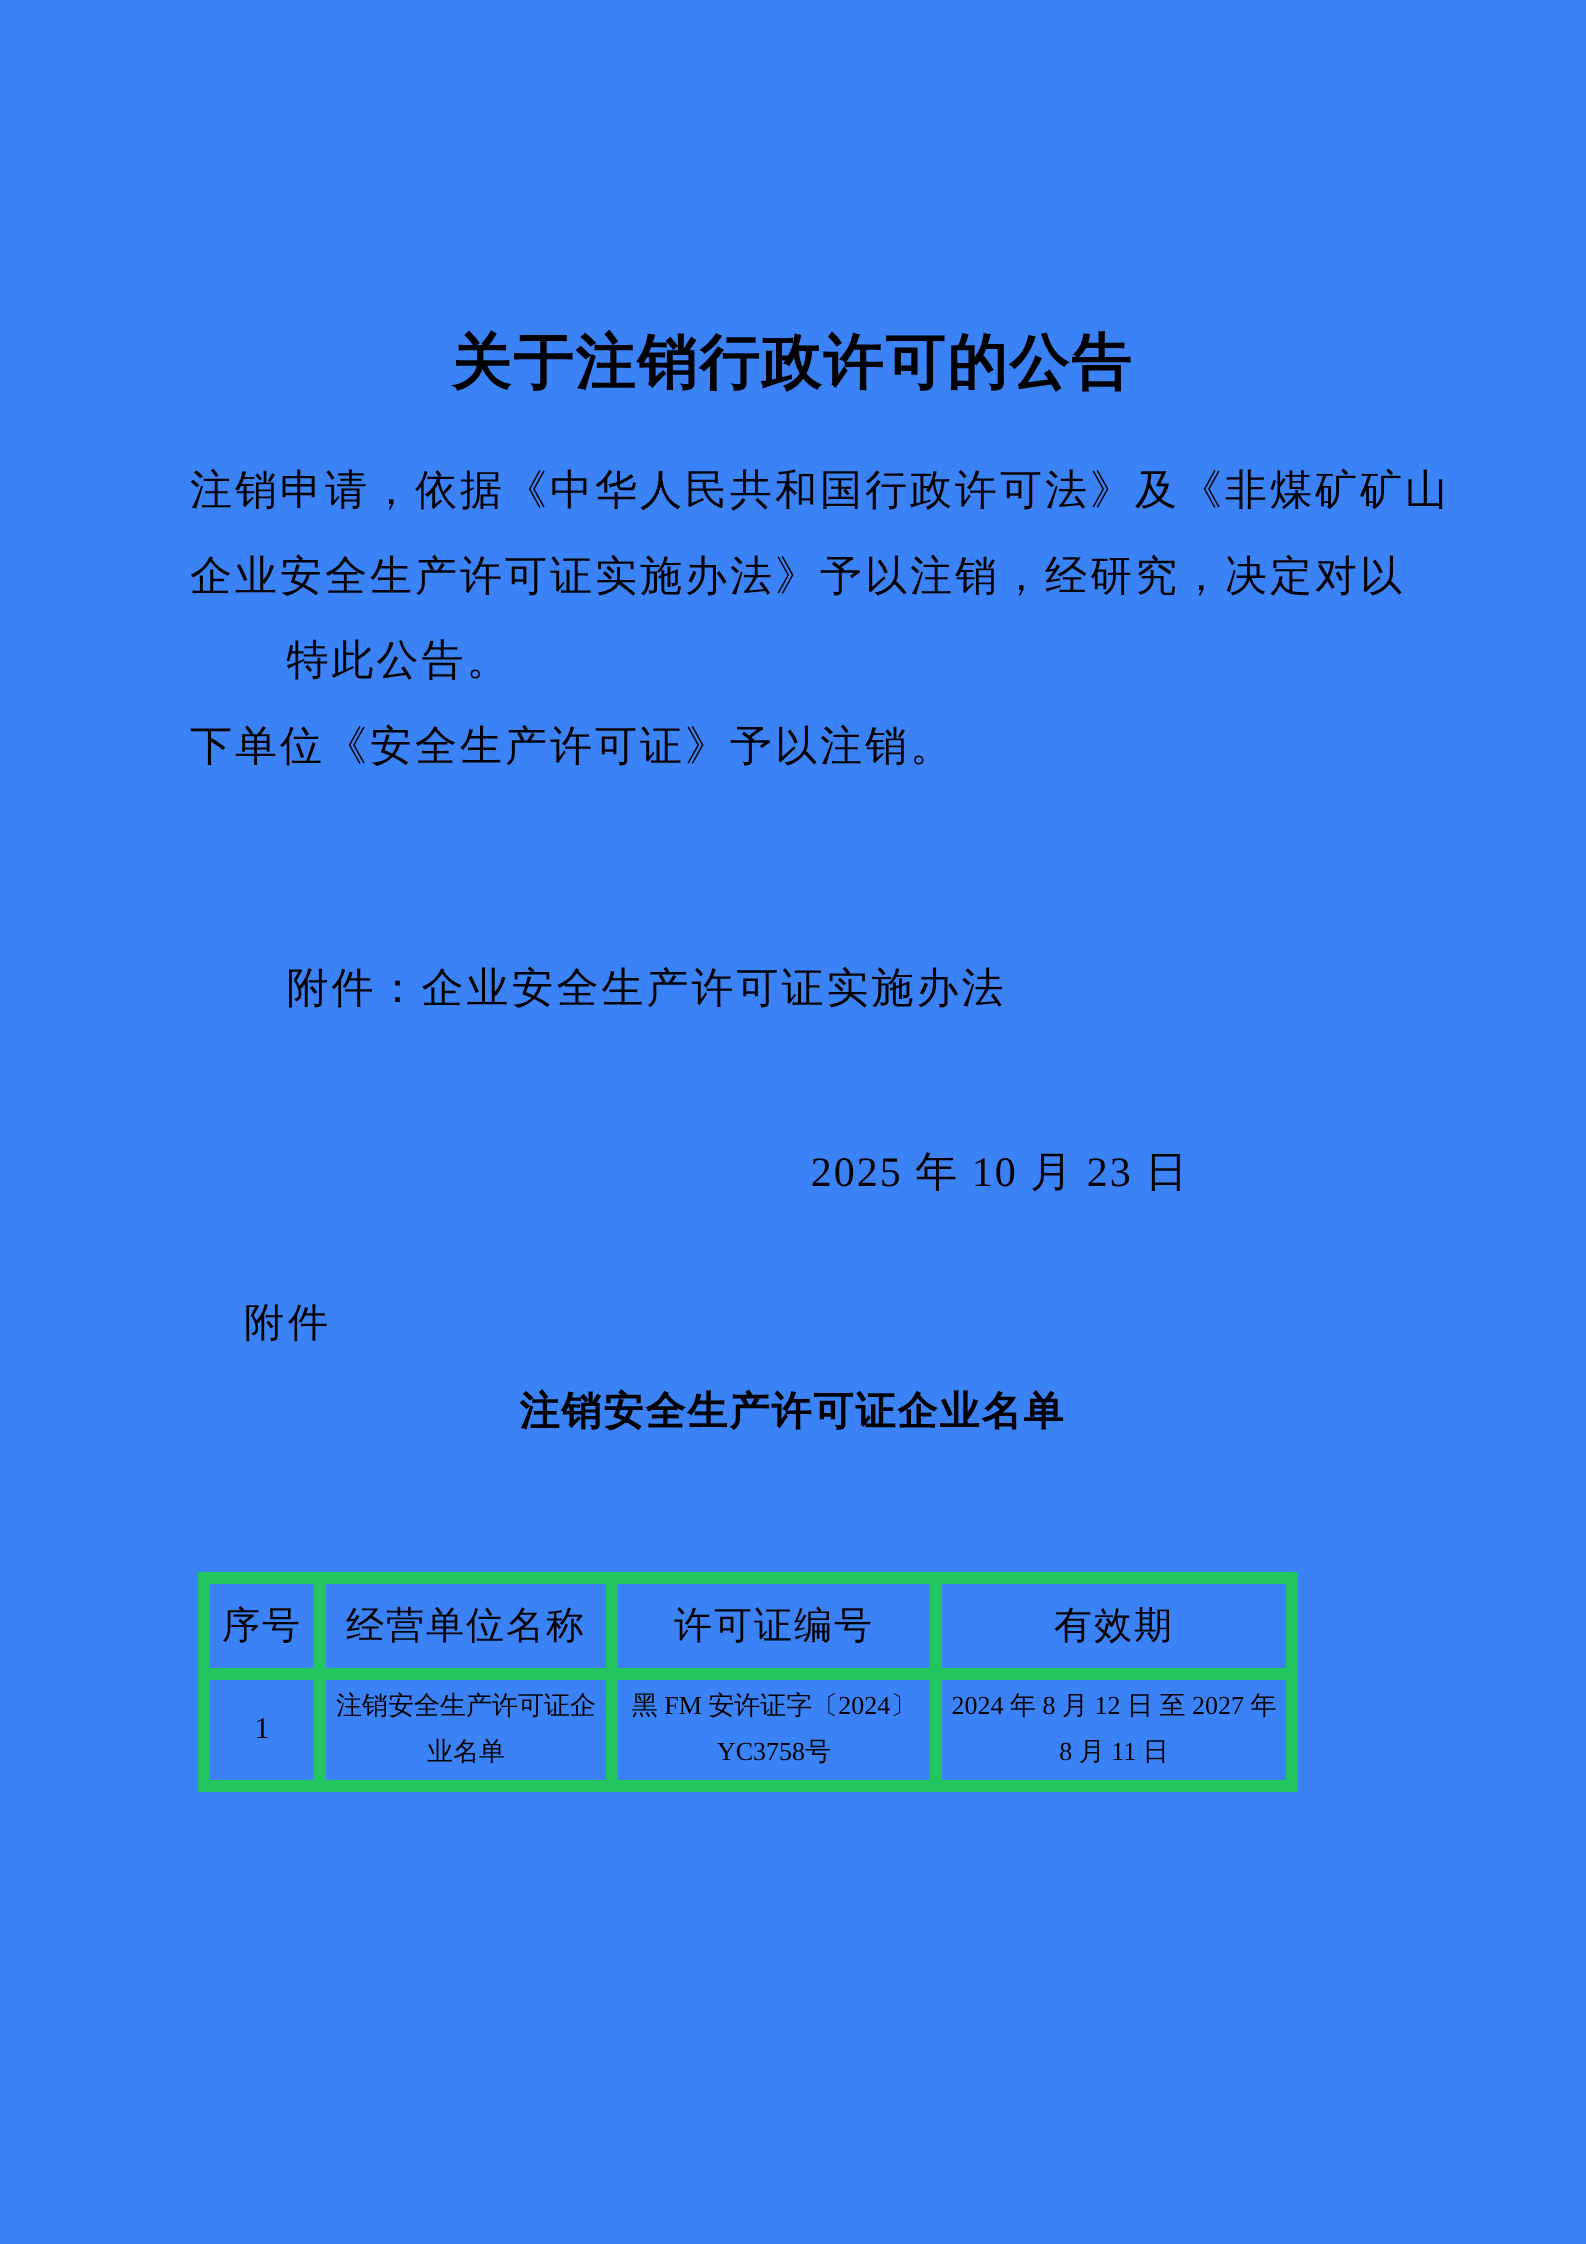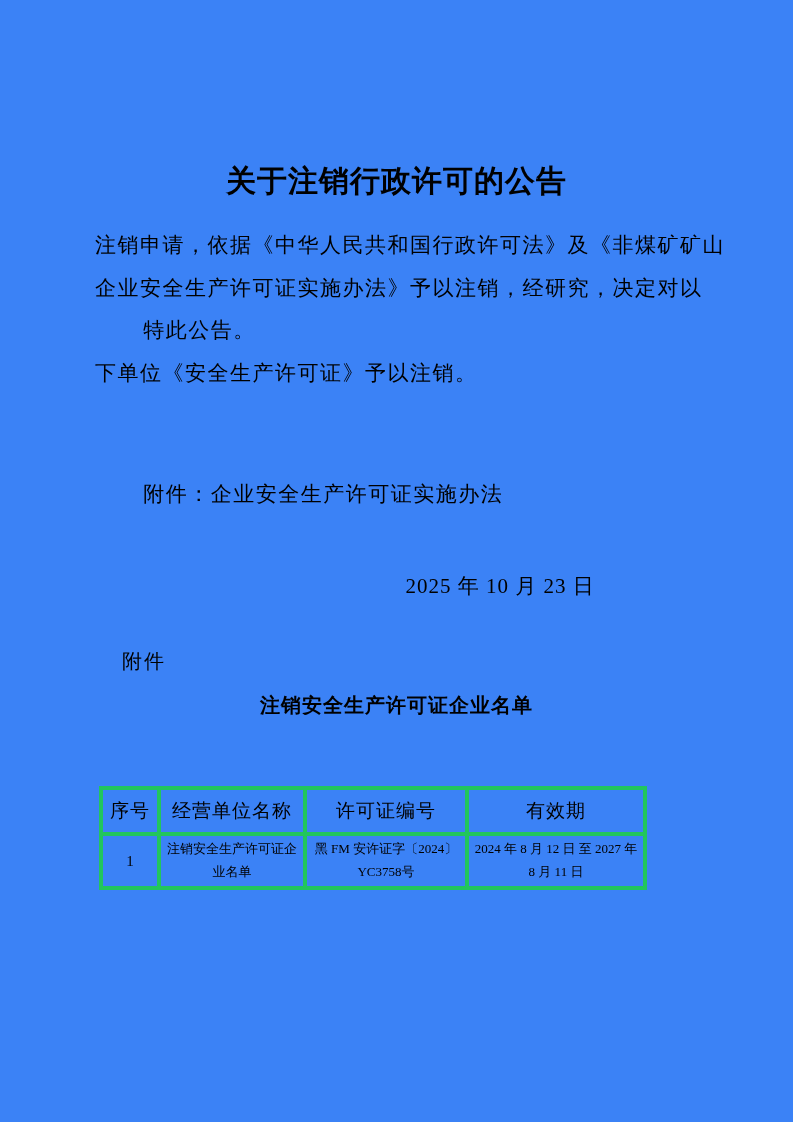--- a/index.html
+++ b/index.html
@@ -82,21 +82,21 @@
   }
   .license-table {
     position: absolute;
     top: 786px;
     left: 99px;
     border-collapse: collapse;
     table-layout: fixed;
   }
   .license-table th,
   .license-table td {
-    border: 4px solid #22c55e;
+    border: 6px solid #22c55e;
     text-align: center;
     vertical-align: middle;
     padding: 2px 4px;
     overflow: hidden;
   }
   .license-table {
     border: 2px solid #000;
   }
   .license-table th {
     font-weight: normal;

